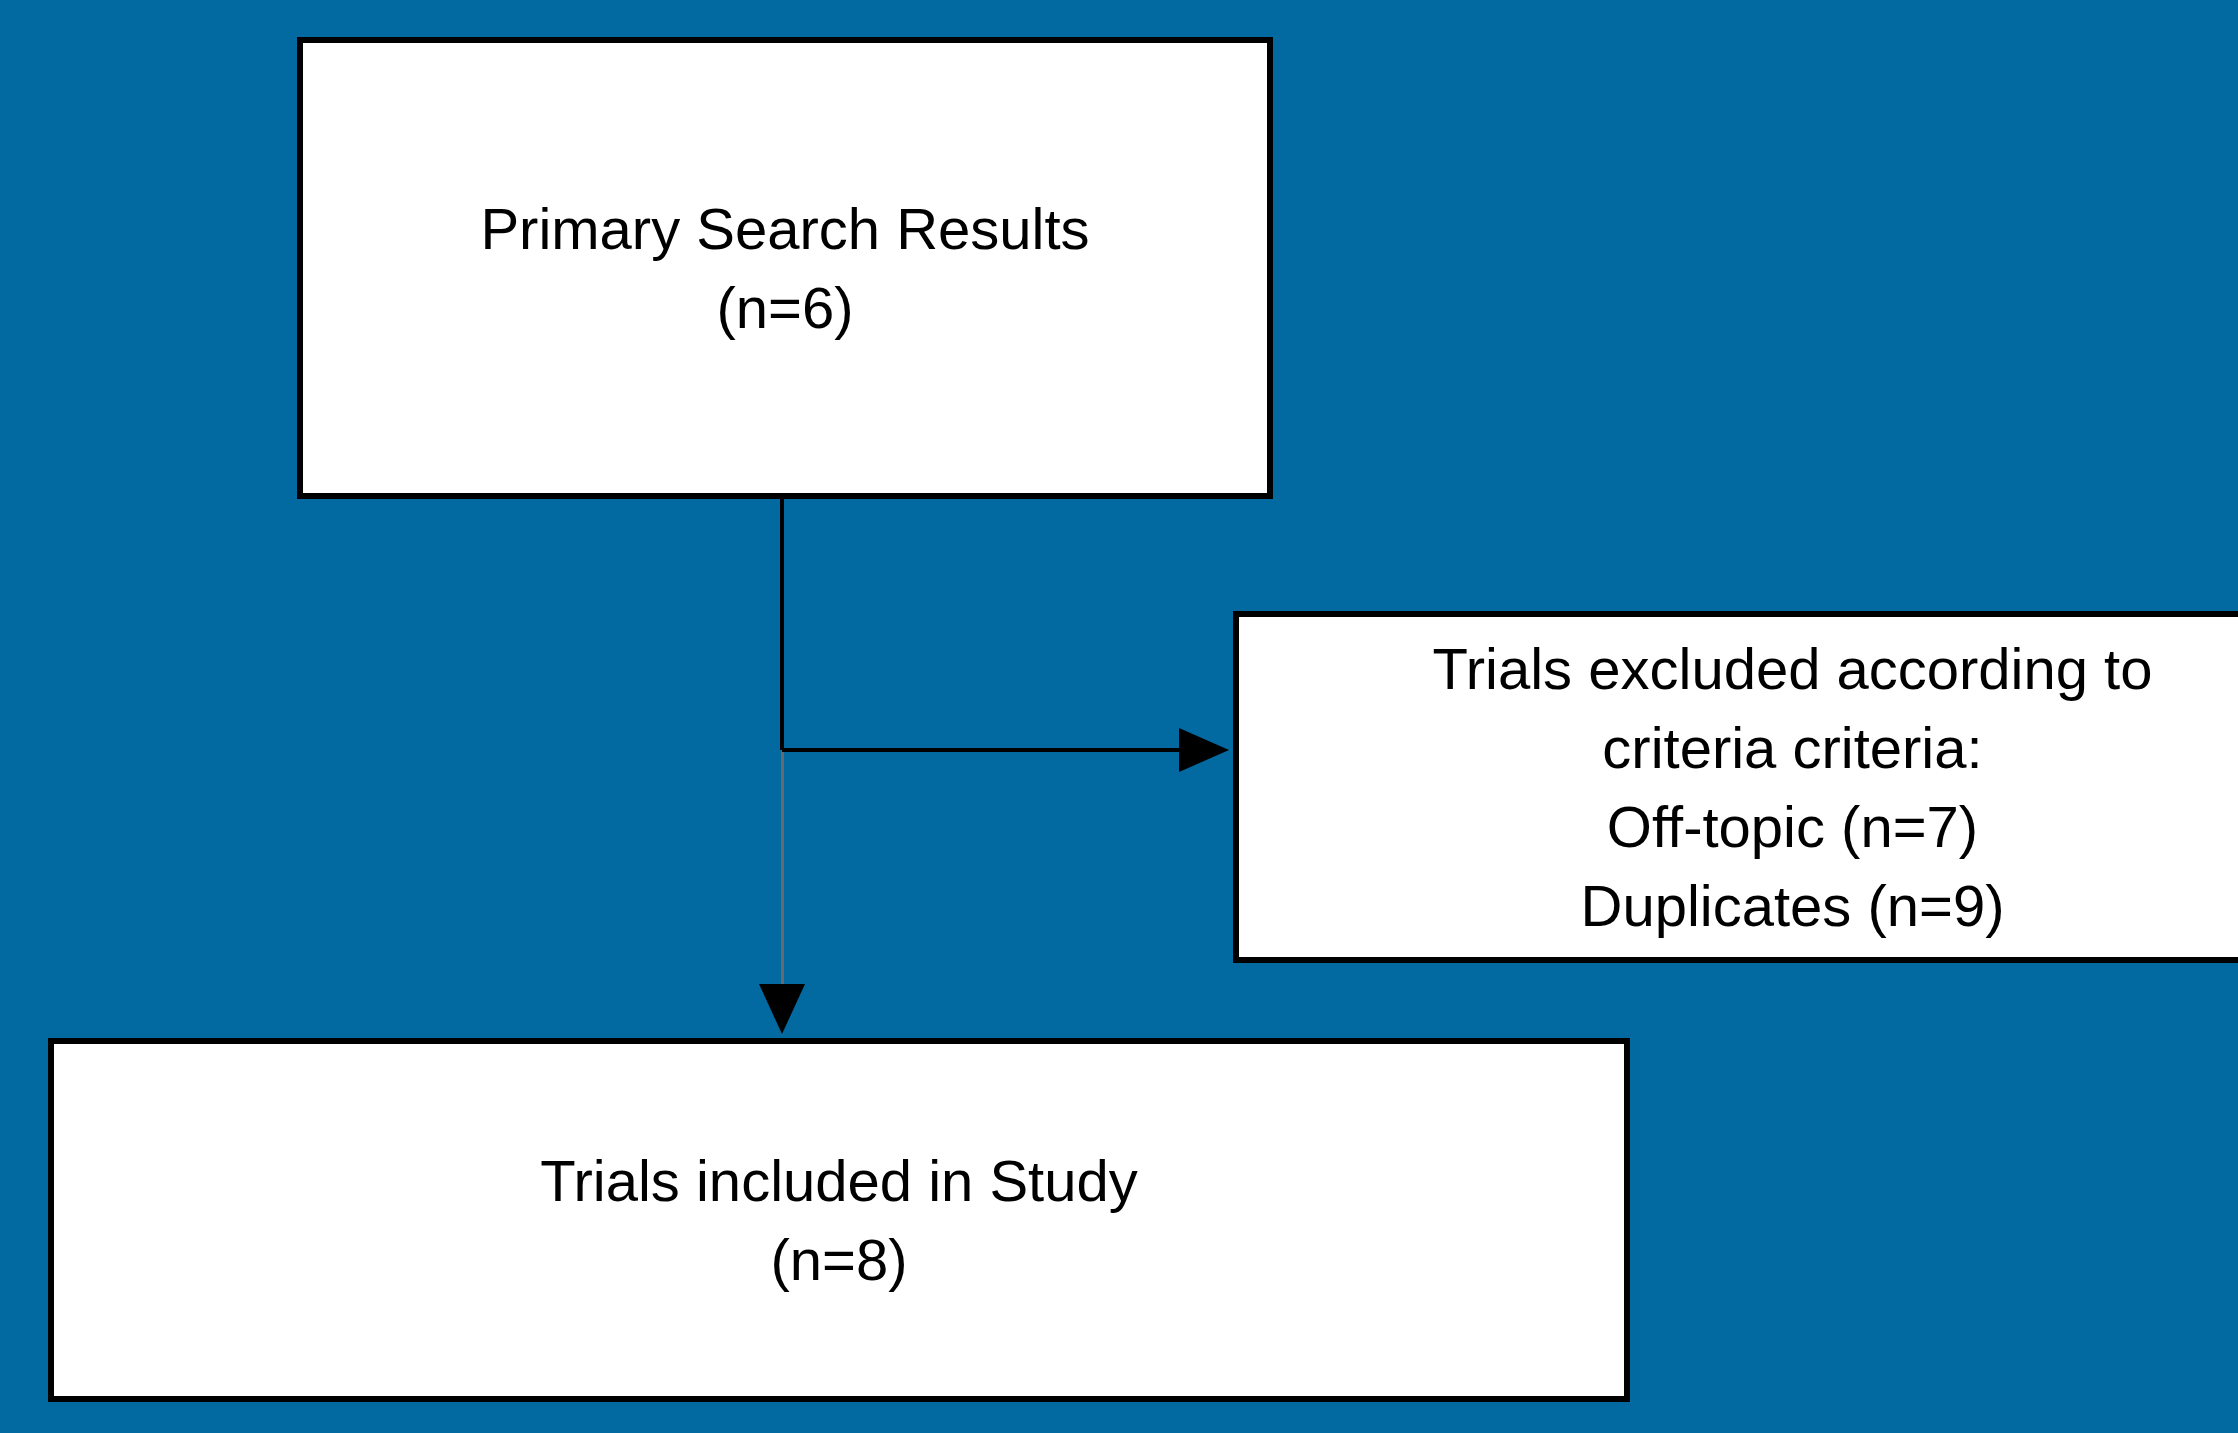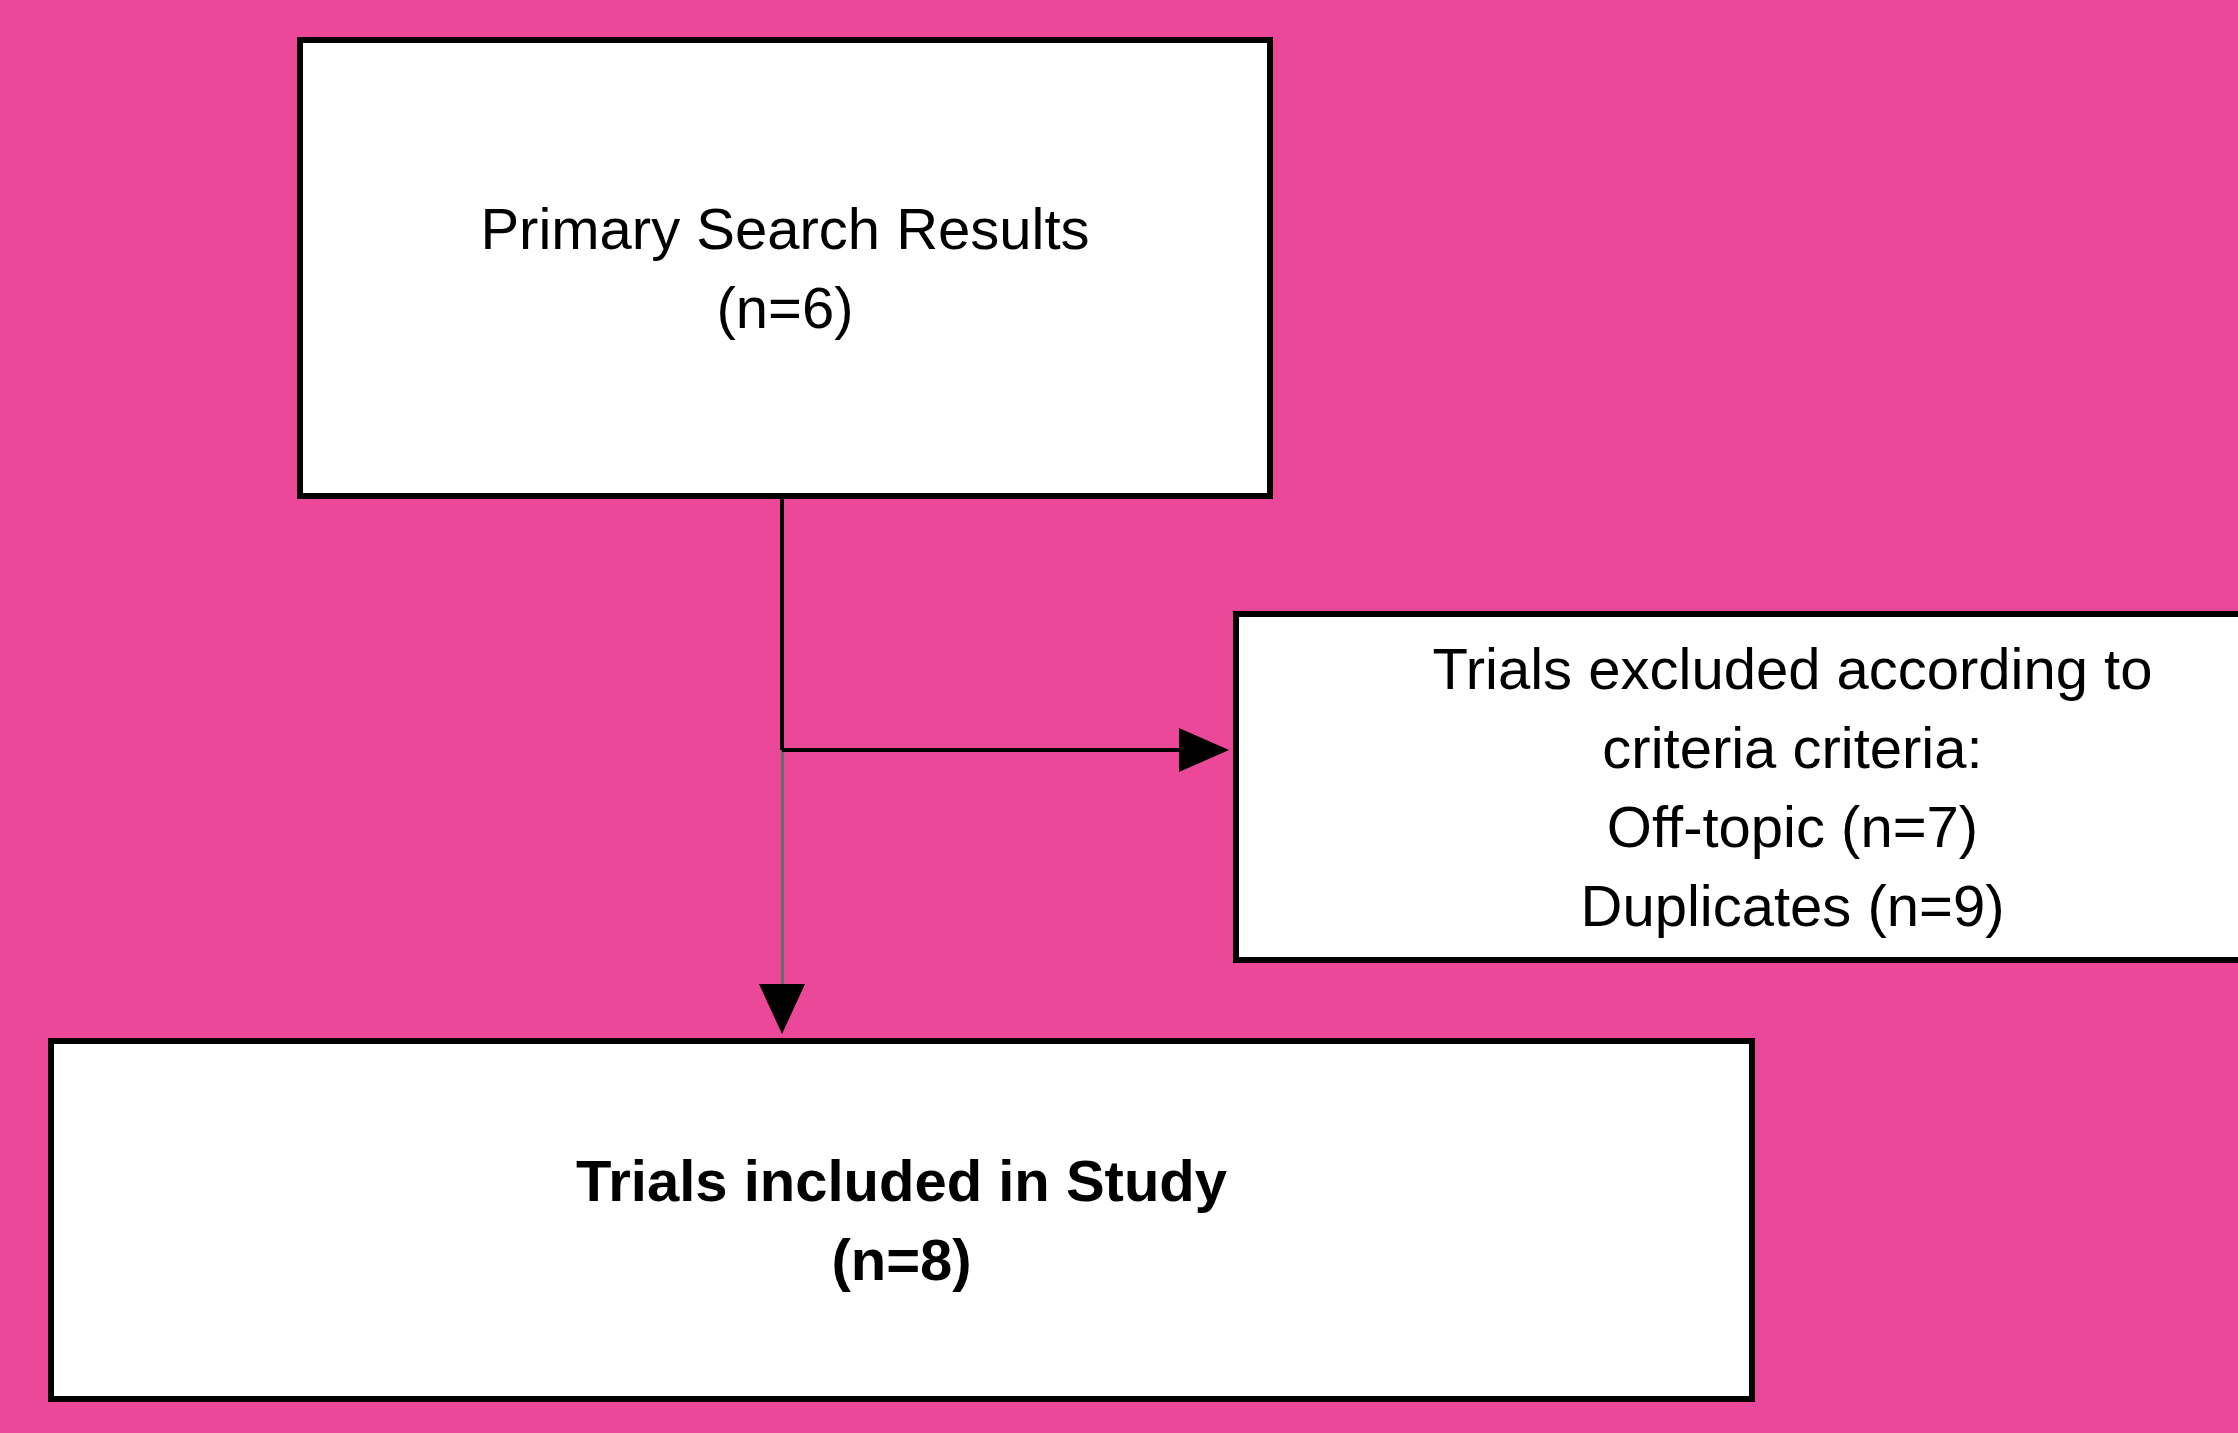--- a/index.html
+++ b/index.html
@@ -4,42 +4,42 @@
 <style>
   html, body {
     margin: 0;
     padding: 0;
     background: #ffffff;
   }
   .canvas {
     position: relative;
     width: 2238px;
     height: 1433px;
-    background: #ec4899;
+    background: #0369a1;
     font-family: "Liberation Sans", sans-serif;
     color: #000000;
     overflow: hidden;
   }
   .node {
     position: absolute;
     box-sizing: border-box;
     border: 6px solid #000000;
     background: #ffffff;
     display: flex;
     flex-direction: column;
     justify-content: center;
     align-items: center;
     text-align: center;
     font-size: 58px;
     line-height: 79px;
     color: #000000;
   }
   .node-primary   { left: 297px;  top: 37px;   width: 976px;  height: 462px; }
   .node-excluded  { left: 1233px; top: 611px;  width: 1119px;  height: 352px; }
-  .node-included  { left: 48px;   top: 1038px; width: 1707px; height: 364px; font-weight: bold; }
+  .node-included  { left: 48px;   top: 1038px; width: 1582px; height: 364px; }
 
   .connector {
     position: absolute;
     background: #000000;
   }
   .conn-v-upper { left: 780px; top: 499px; width: 4px; height: 251px; }
   .conn-v-lower { left: 781px; top: 750px; width: 3px; height: 238px; background: #696969; }
   .conn-h       { left: 782px; top: 748px; width: 400px; height: 4px; }
 
   .arrowhead {

